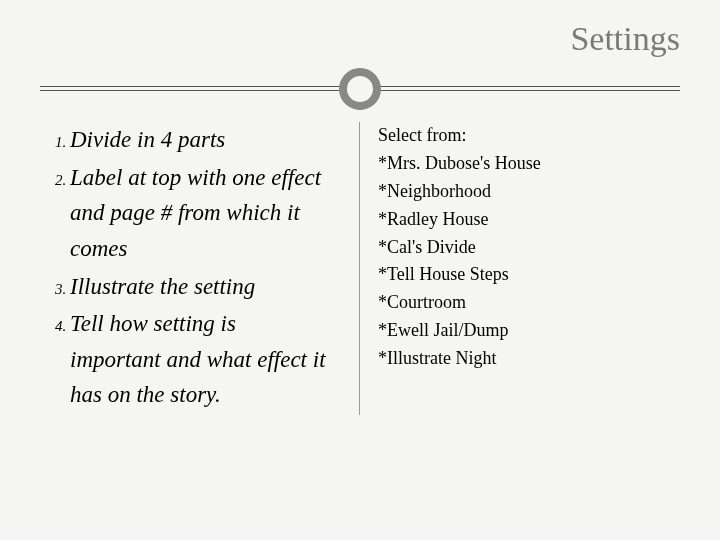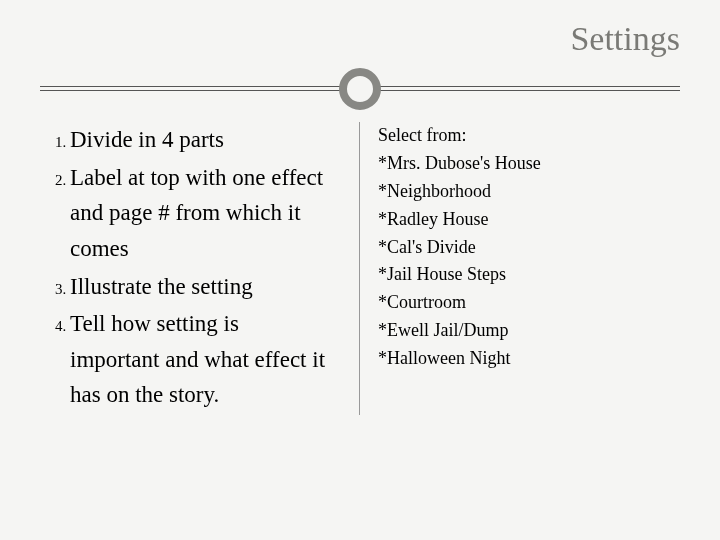--- a/index.html
+++ b/index.html
@@ -53,20 +53,21 @@
     background: #f5f5f3;
   }
   .content {
     display: flex;
     gap: 0;
   }
   .col-left {
     width: 50%;
     padding-right: 33px;
     border-right: 1px solid #999;
+    font-style: italic;
   }
   .col-right {
     width: 50%;
     padding-left: 18px;
   }
   ol {
     list-style: decimal;
     padding-left: 30px;
   }
   ol li {
@@ -106,19 +107,19 @@
         <li>Illustrate the setting</li>
         <li>Tell how setting is important and what effect it has on the story.</li>
       </ol>
     </div>
     <div class="col-right">
       <div class="right-line">Select from:</div>
       <div class="right-line">*Mrs. Dubose's House</div>
       <div class="right-line">*Neighborhood</div>
       <div class="right-line">*Radley House</div>
       <div class="right-line">*Cal's Divide</div>
-      <div class="right-line">*Jail House Steps</div>
+      <div class="right-line">*Tell House Steps</div>
       <div class="right-line">*Courtroom</div>
       <div class="right-line">*Ewell Jail/Dump</div>
-      <div class="right-line">*Halloween Night</div>
+      <div class="right-line">*Illustrate Night</div>
     </div>
   </div>
 </div>
 
 </body></html>

